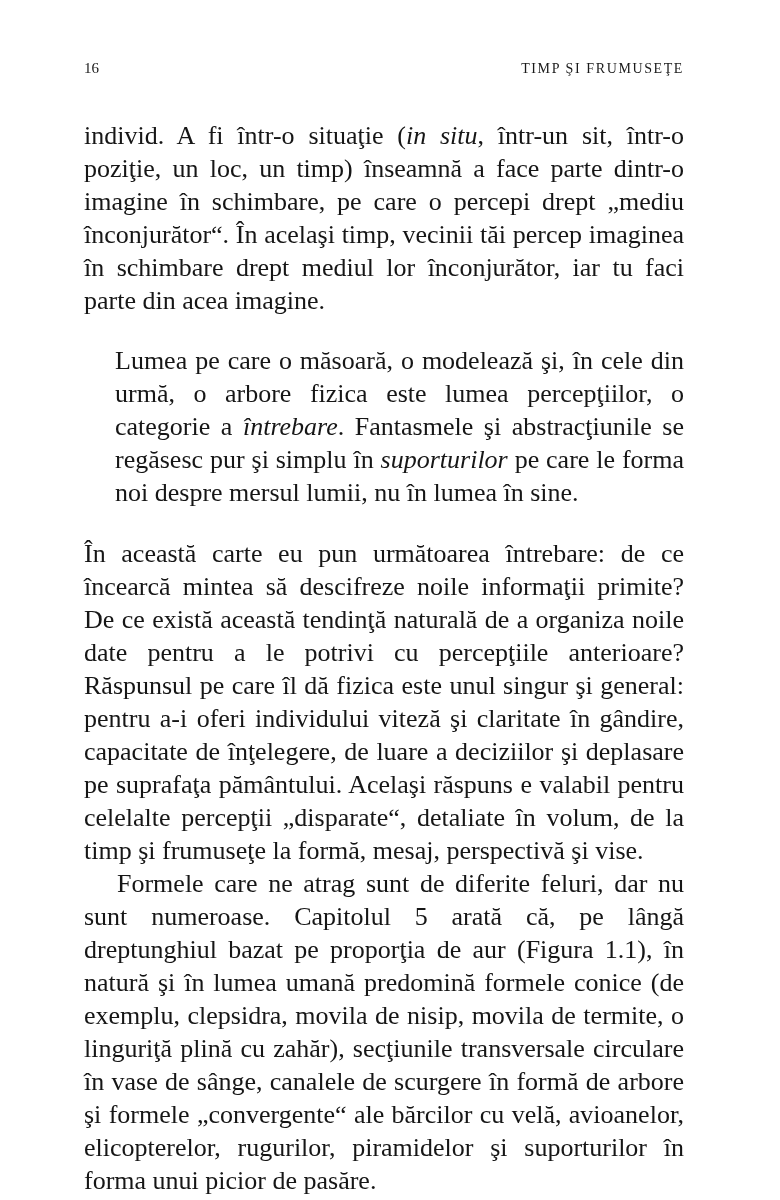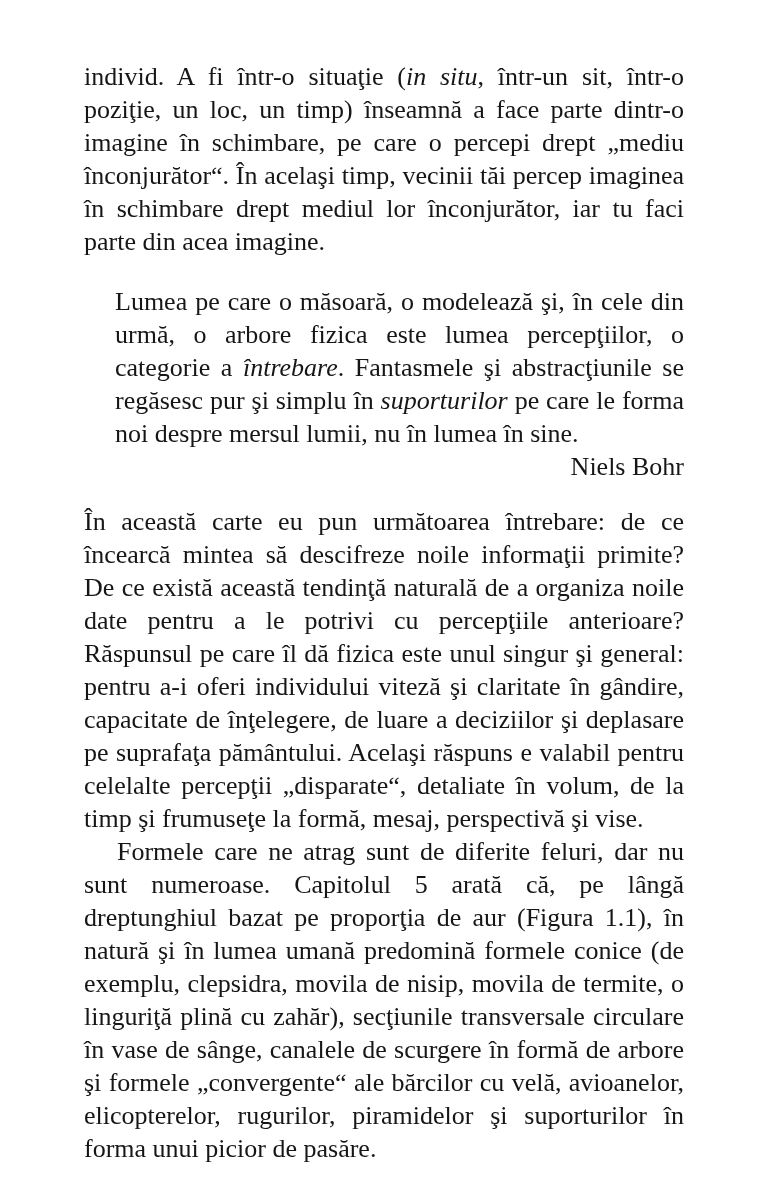--- a/index.html
+++ b/index.html
@@ -53,36 +53,39 @@
   }
   blockquote.quote {
     margin: 27px 0 0 31px;
     padding: 0;
   }
   .attribution {
     margin: 0;
     text-align: right;
   }
   .after-quote {
-    margin-top: 22px;
+    margin-top: 28px;
   }
 </style>
 </head>
 <body>
 
 <div class="page">
 
+  <header class="running-head">
+    <span class="page-number">16</span>
+    <span class="running-title">TIMP ŞI FRUMUSEŢE</span>
+  </header>
 
   <main class="body-text">
 
     <p class="para"><span>individ. A fi într-o situaţie (</span><em class="it">in situ</em><span>, într-un sit, într-o poziţie, un loc, un timp) înseamnă a face parte dintr-o imagine în schimbare, pe care o percepi drept „mediu înconjurător“. În acelaşi timp, vecinii tăi percep imaginea în schimbare drept mediul lor înconjurător, iar tu faci parte din acea imagine.</span></p>
 
     <blockquote class="quote">
       <p class="para"><span>Lumea pe care o măsoară, o modelează şi, în cele din urmă, o arbore fizica este lumea percepţiilor, o categorie a </span><em class="it">întrebare</em><span>. Fantasmele şi abstracţiunile se regăsesc pur şi simplu în </span><em class="it">suporturilor</em><span> pe care le forma noi despre mersul lumii, nu în lumea în sine.</span></p>
-      <p class="attribution">Niels Bohr</p>
     </blockquote>
 
     <p class="para after-quote">În această carte eu pun următoarea întrebare: de ce încearcă mintea să descifreze noile informaţii primite? De ce există această tendinţă naturală de a organiza noile date pentru a le potrivi cu percepţiile anterioare? Răspunsul pe care îl dă fizica este unul singur şi general: pentru a-i oferi individului viteză şi claritate în gândire, capacitate de înţelegere, de luare a deciziilor şi deplasare pe suprafaţa pământului. Acelaşi răspuns e valabil pentru celelalte percepţii „disparate“, detaliate în volum, de la timp şi frumuseţe la formă, mesaj, perspectivă şi vise.</p>
 
     <p class="para indent">Formele care ne atrag sunt de diferite feluri, dar nu sunt numeroase. Capitolul 5 arată că, pe lângă dreptunghiul bazat pe proporţia de aur (Figura 1.1), în natură şi în lumea umană predomină formele conice (de exemplu, clepsidra, movila de nisip, movila de termite, o linguriţă plină cu zahăr), secţiunile transversale circulare în vase de sânge, canalele de scurgere în formă de arbore şi formele „convergente“ ale bărcilor cu velă, avioanelor, elicopterelor, rugurilor, piramidelor şi suporturilor în forma unui picior de pasăre.</p>
 
   </main>
 
 </div>
 

